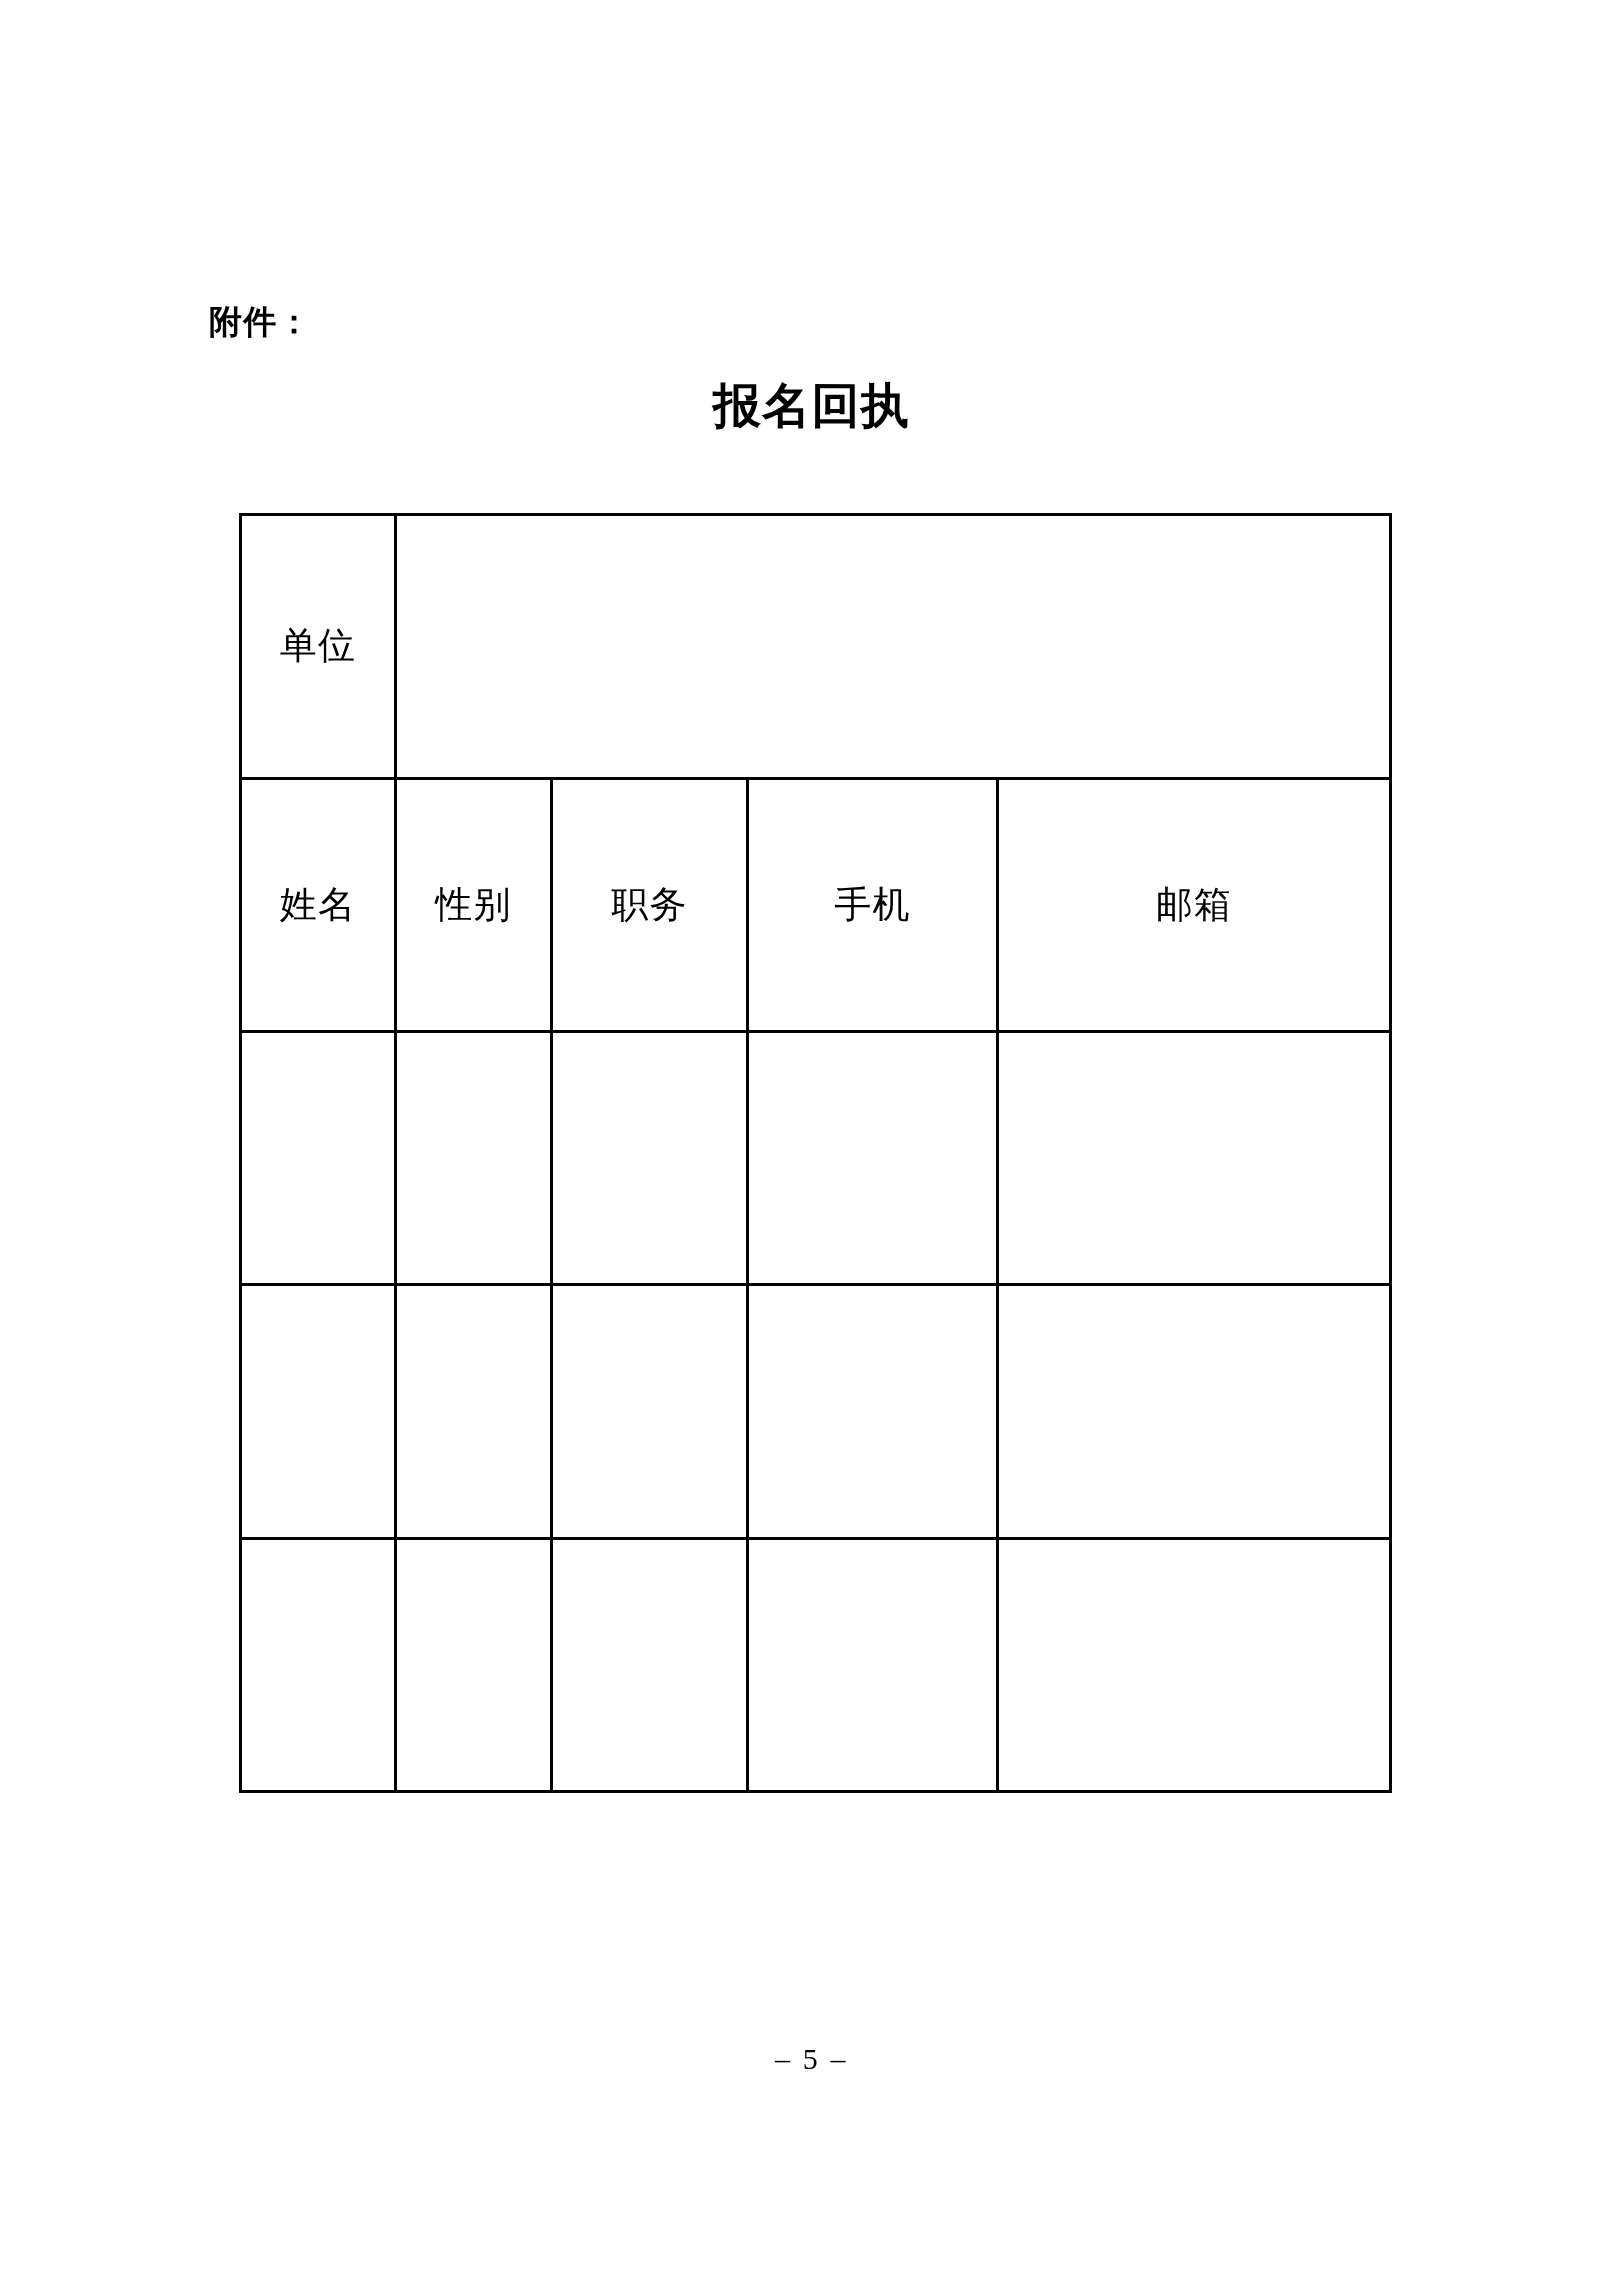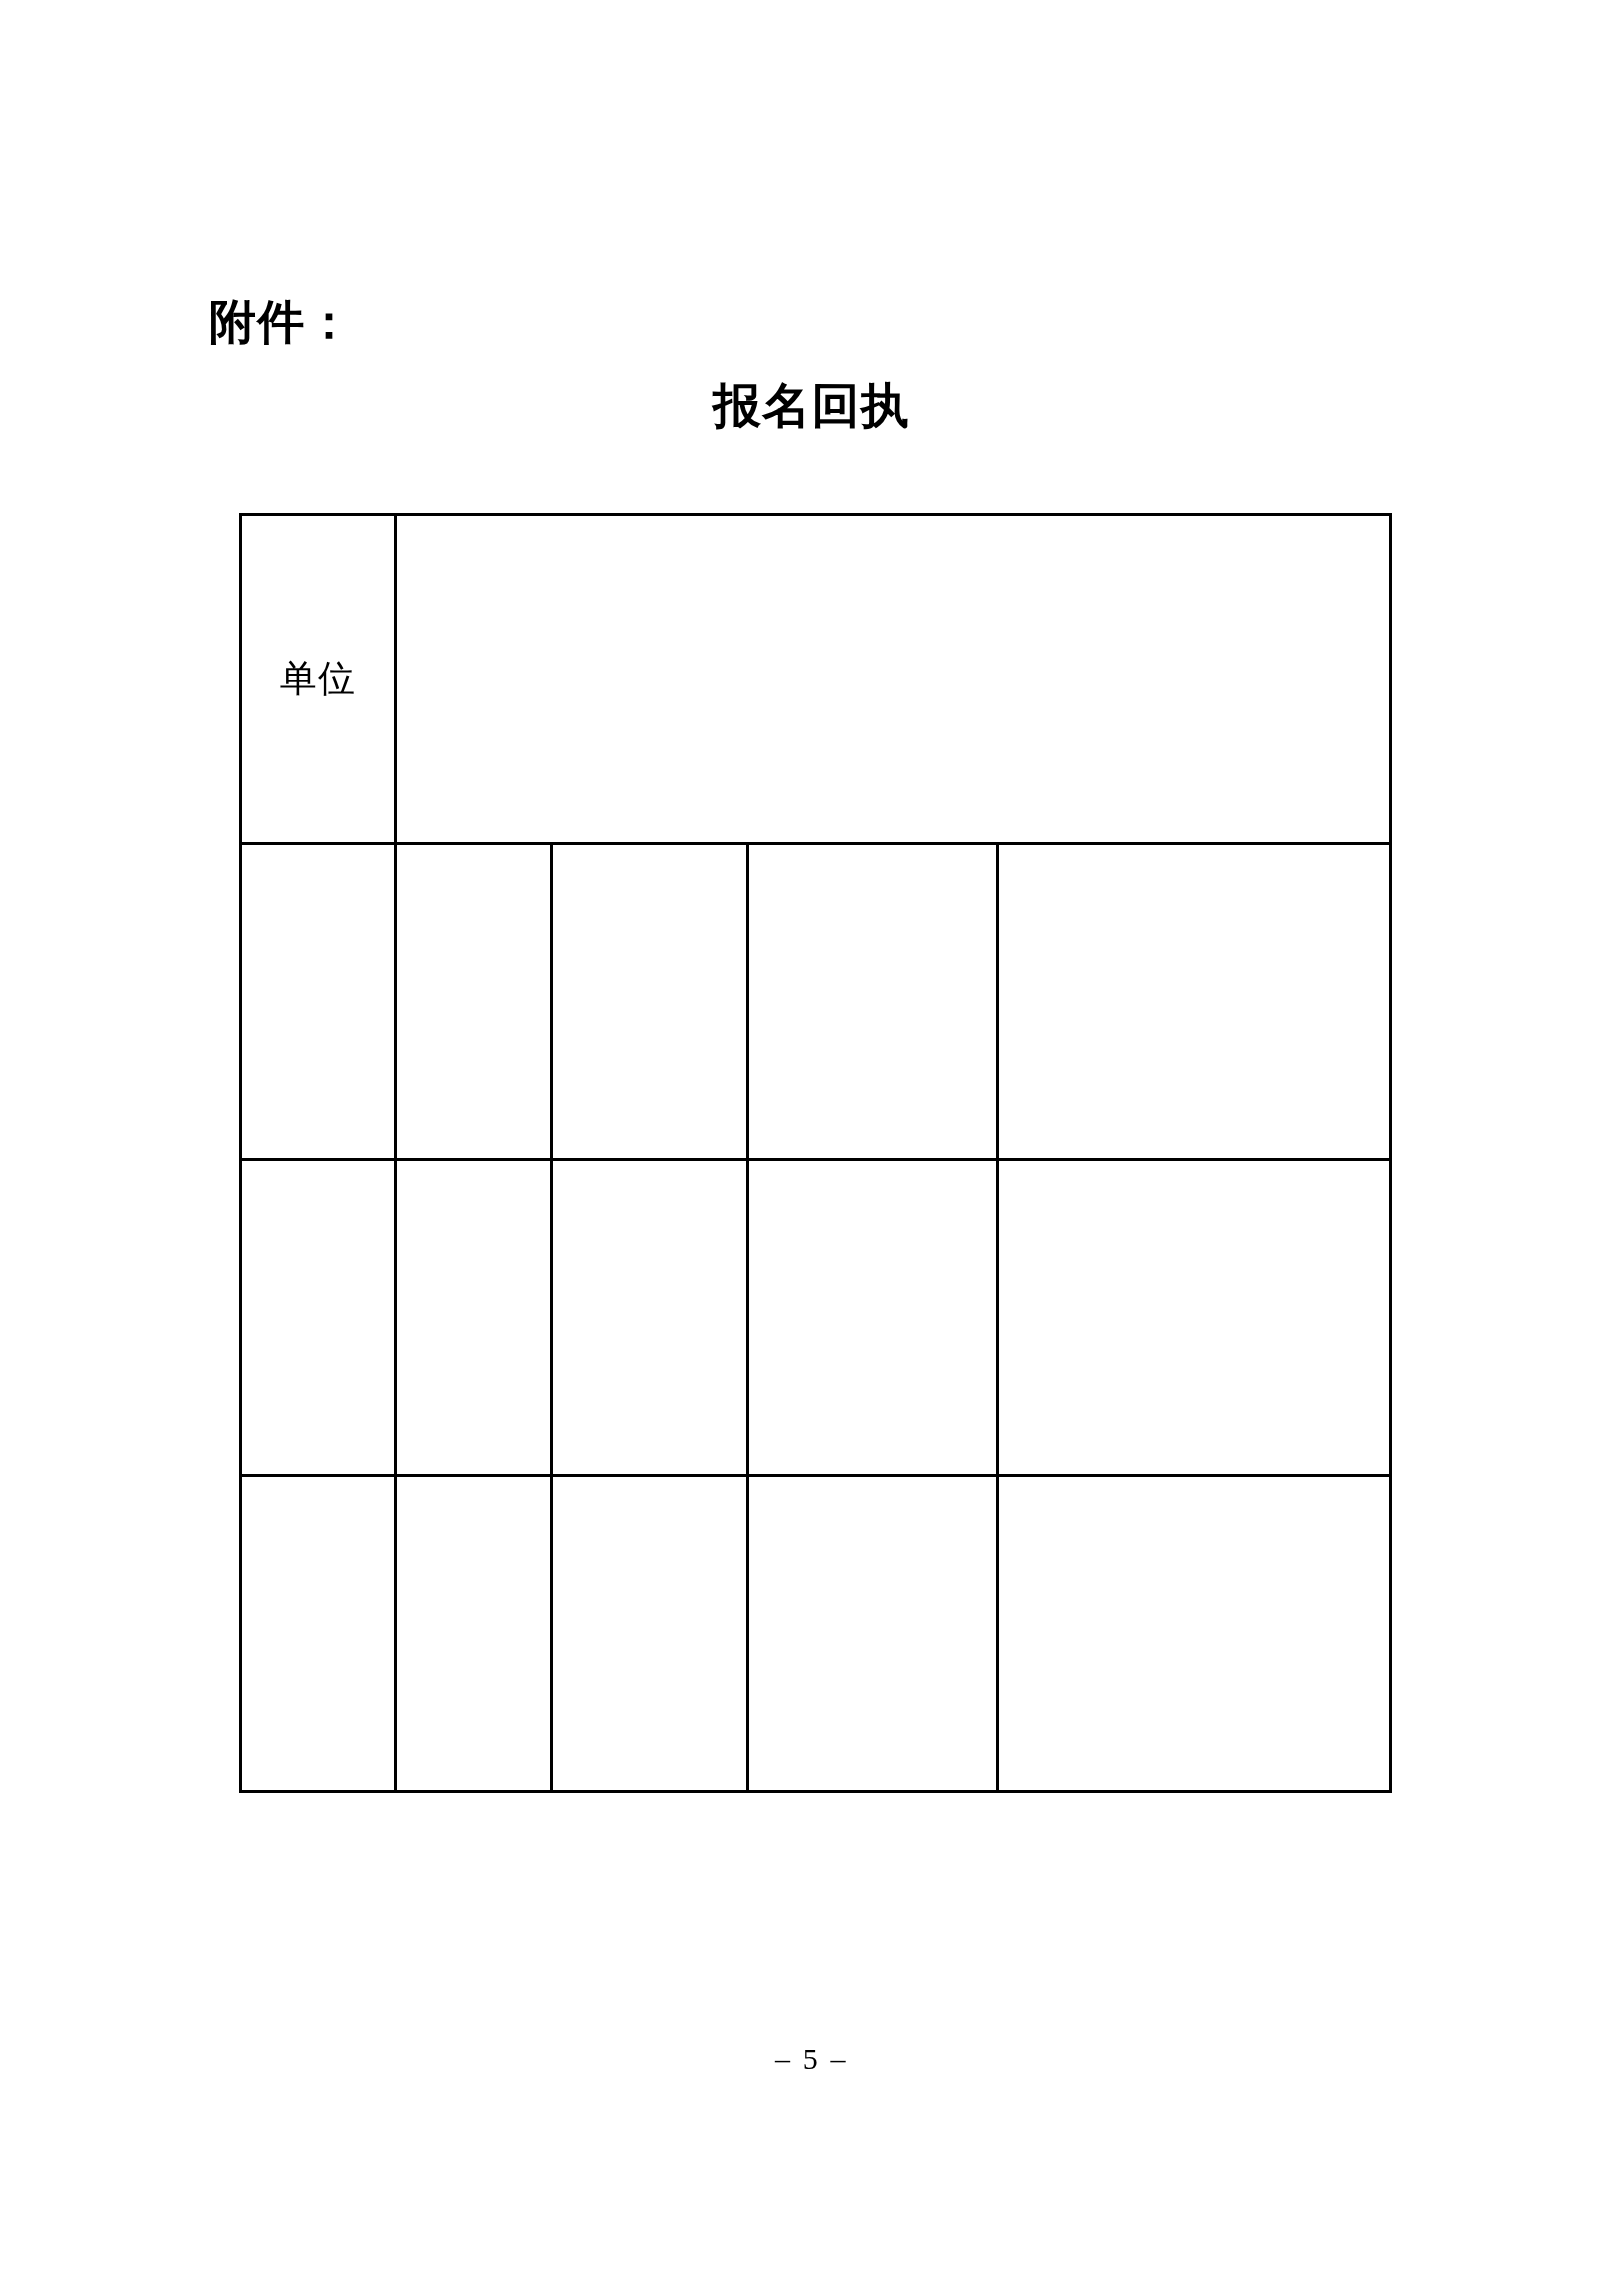--- a/index.html
+++ b/index.html
@@ -8,21 +8,21 @@
     background:#ffffff;
     position:relative;
     font-family:"Liberation Serif","DejaVu Serif",serif;
     color:#000;
   }
   .page{position:absolute;inset:0;width:1623px;height:2295px;background:#fff;overflow:hidden;}
 
   .attachment-label{
     position:absolute;left:209px;top:294px;
     font-family:"Liberation Sans","DejaVu Sans",sans-serif;
-    font-weight:bold;font-size:47px;line-height:55px;letter-spacing:1.3px;
+    font-weight:bold;font-size:33px;line-height:55px;letter-spacing:1.3px;
   }
   .doc-title{
     position:absolute;left:0;top:372px;width:1623px;
     text-align:center;font-weight:bold;font-size:48px;line-height:68px;letter-spacing:1.3px;
   }
 
   table.reg-table{
     position:absolute;left:239px;top:481px;
     width:1149px;height:1280px;
     border-collapse:collapse;table-layout:fixed;margin-top:32px;
@@ -81,20 +81,27 @@
       <col style="width:250px">
       <col style="width:393px">
     </colgroup>
 
     <tbody>
         <tr class="row-unit">
       <td>单位</td>
       <td colspan="4"></td>
     </tr>
 
+    <tr class="row-header">
+      <td>姓名</td>
+      <td>性别</td>
+      <td>职务</td>
+      <td>手机</td>
+      <td>邮箱</td>
+    </tr>
 
     <tr class="row-entry">
       <td></td>
       <td></td>
       <td></td>
       <td></td>
       <td></td>
     </tr>
 
     <tr class="row-entry">

